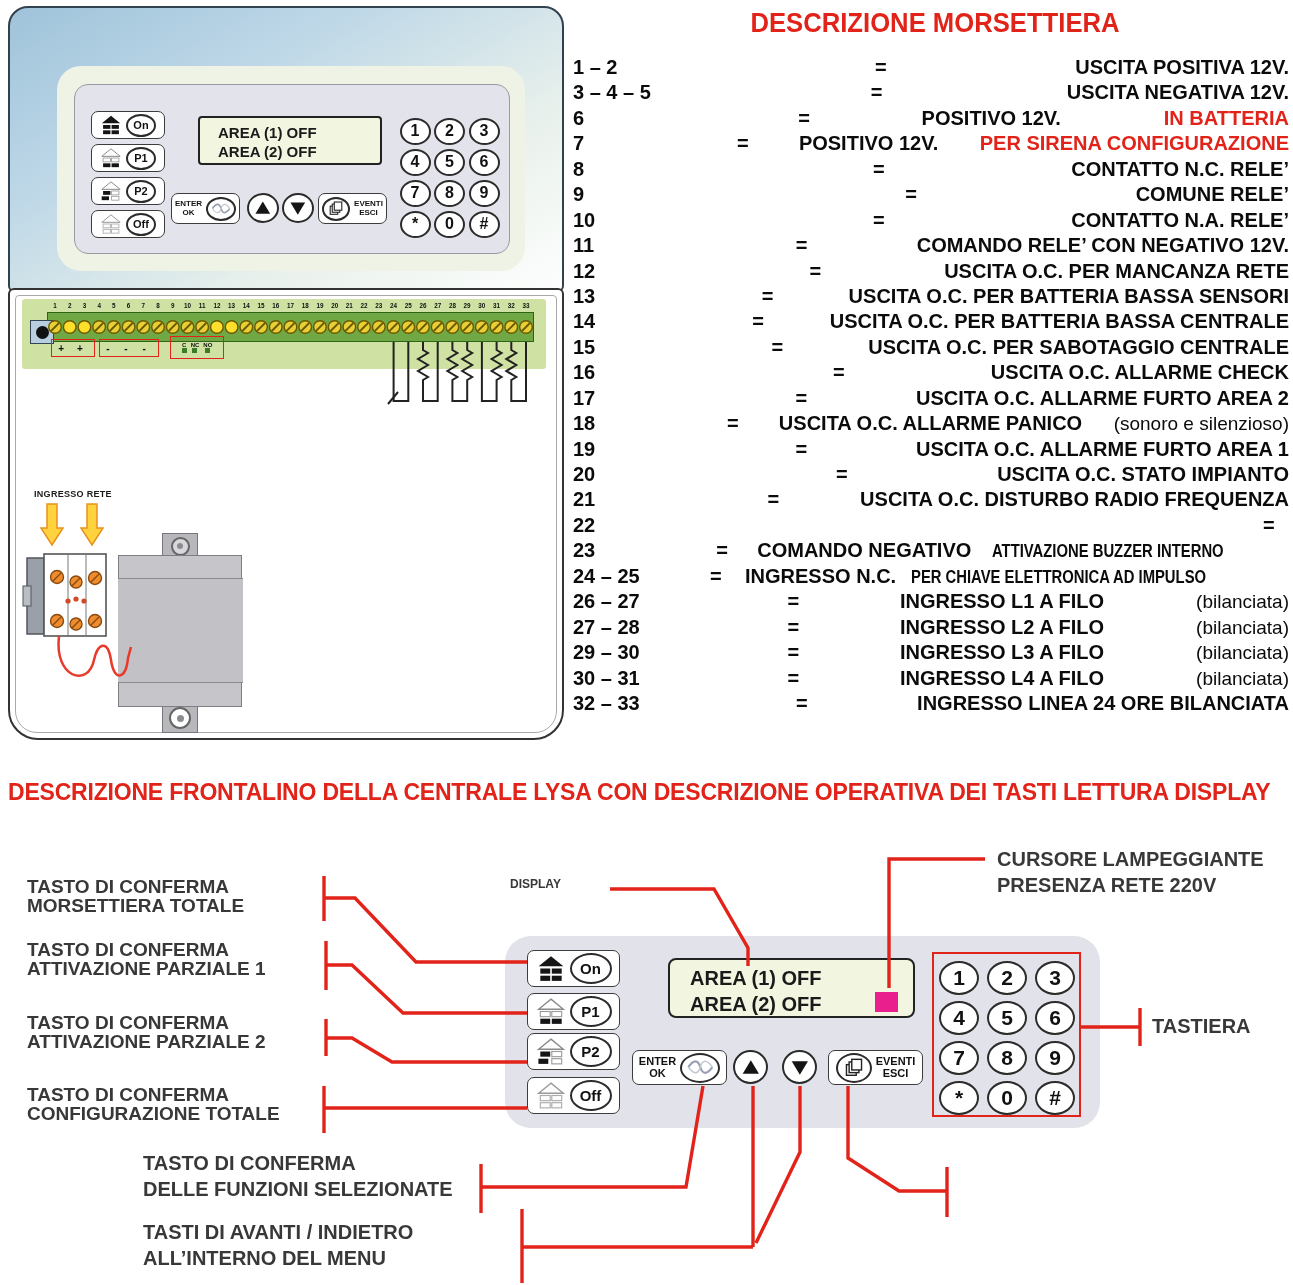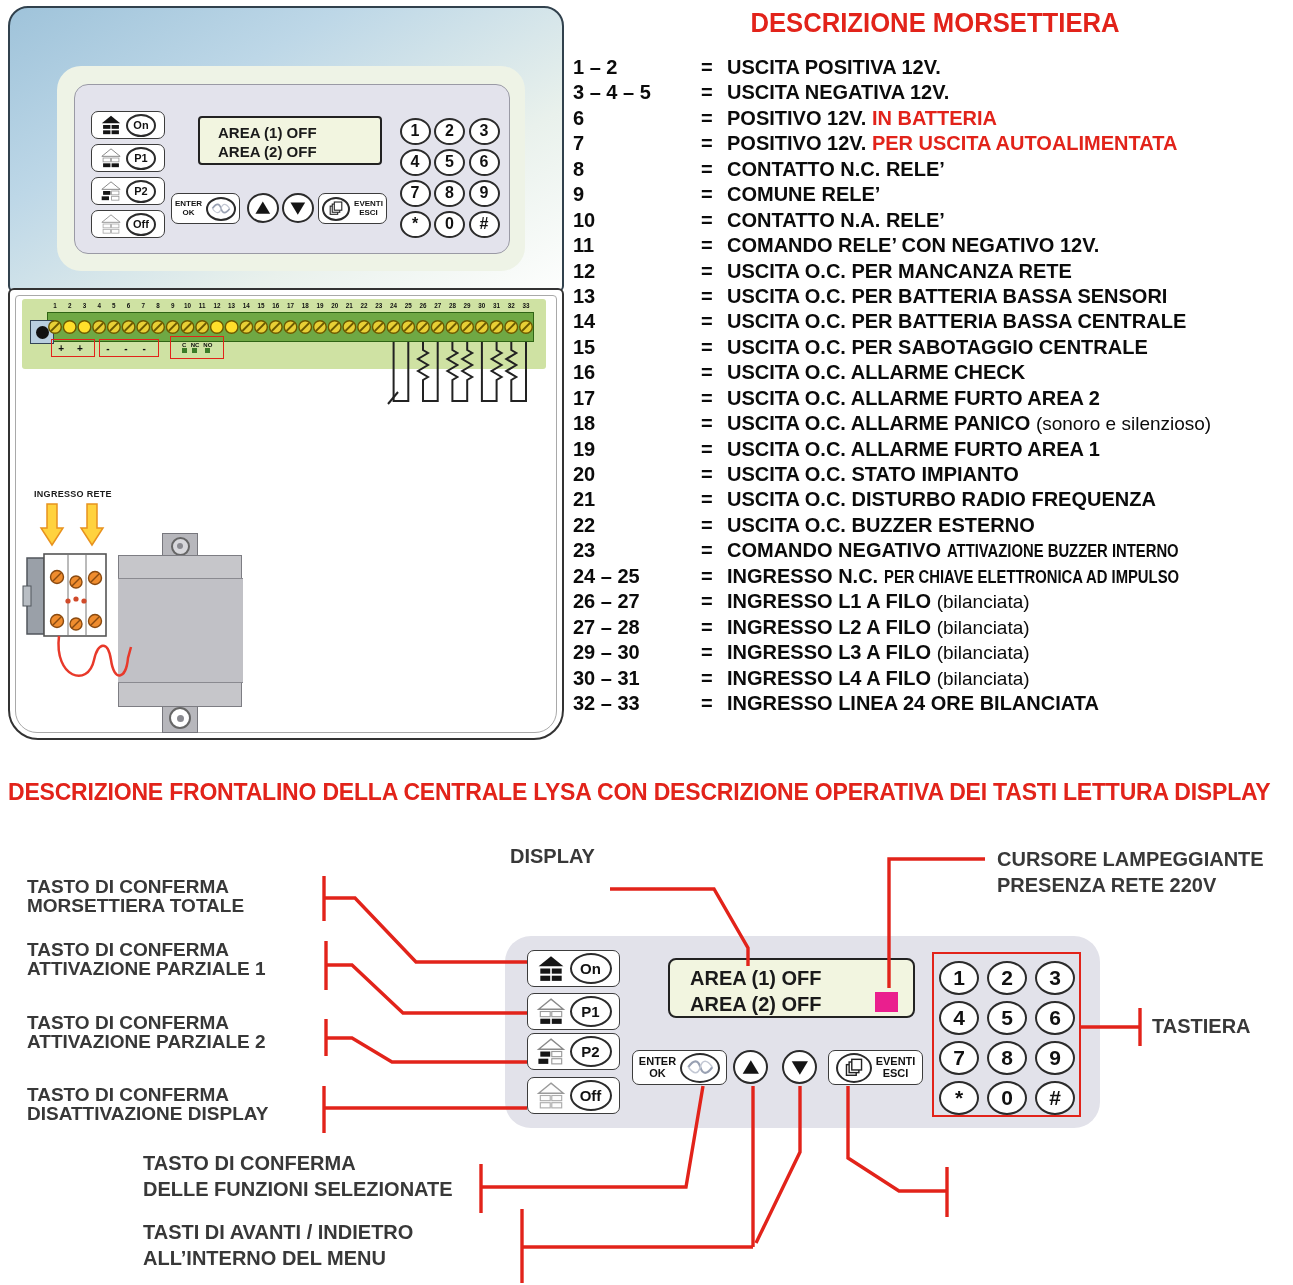--- a/index.html
+++ b/index.html
@@ -52,21 +52,21 @@
   .screw{background:#d8d8dc;border:2px solid #666;border-radius:50%;display:flex;align-items:center;justify-content:center;}
   .screw i{background:#8b8b91;border-radius:50%;}
   #xform{position:absolute;left:108px;top:265px;width:124px;height:152px;background:#c6c6ca;
          border:1.5px solid #7d7d83;box-sizing:border-box;}
   #xform .band{position:absolute;left:-1.5px;right:-1.5px;top:22px;height:103px;background:#c1c1c6;
          border-top:1.5px solid #8a8a90;border-bottom:1.5px solid #8a8a90;}
   
   #mors-title{position:absolute;left:700px;top:8px;width:470px;text-align:center;
       font-size:27px;font-weight:bold;color:#e2231a;transform:scaleX(.95);transform-origin:50% 0;white-space:nowrap;}
   #tlist{position:absolute;left:573px;top:55px;width:716px;}
-  .trow{height:25.45px;line-height:25.45px;display:flex;white-space:pre;font-weight:bold;font-size:20px;color:#0b0b0b;}
+  .trow{height:25.45px;line-height:25.45px;display:flex;white-space:pre;font-weight:bold;font-size:20px;color:#0b0b0b;justify-content:space-between;}
   .tnum{width:128px;flex:none;}
   .teq{width:26px;flex:none;}
   .pr{color:#e2231a;}
   .pn{display:inline-block;transform:scaleX(.78);transform-origin:0 50%;font-size:19px;}
   .pp{font-weight:400;font-size:19px;}
   
   #heading2{position:absolute;left:8px;top:779px;width:1280px;font-size:23px;font-weight:bold;
       color:#e2231a;white-space:nowrap;letter-spacing:-.2px;}
   .lab{position:absolute;font-weight:bold;color:#383838;white-space:nowrap;}
   .lab div{height:19px;line-height:19px;}
@@ -368,36 +368,36 @@
           <line x1="511.976" y1="41" x2="519.976" y2="33" stroke="#6b5900" stroke-width="1.8"></line>
         </g>
     </svg>
   </div>
 
   <div id="mors-title">DESCRIZIONE MORSETTIERA</div>
   <div id="tlist">
       <div class="trow"><span class="tnum">1 – 2</span><span class="teq">=</span><span class="pb">USCITA POSITIVA 12V.</span></div>
       <div class="trow"><span class="tnum">3 – 4 – 5</span><span class="teq">=</span><span class="pb">USCITA NEGATIVA 12V.</span></div>
       <div class="trow"><span class="tnum">6</span><span class="teq">=</span><span class="pb">POSITIVO 12V. </span><span class="pr">IN BATTERIA</span></div>
-      <div class="trow"><span class="tnum">7</span><span class="teq">=</span><span class="pb">POSITIVO 12V. </span><span class="pr">PER USCITA AUTOALIMENTATA</span></div>
+      <div class="trow"><span class="tnum">7</span><span class="teq">=</span><span class="pb">POSITIVO 12V. </span><span class="pr">PER SIRENA CONFIGURAZIONE</span></div>
       <div class="trow"><span class="tnum">8</span><span class="teq">=</span><span class="pb">CONTATTO N.C. RELE’</span></div>
       <div class="trow"><span class="tnum">9</span><span class="teq">=</span><span class="pb">COMUNE RELE’</span></div>
       <div class="trow"><span class="tnum">10</span><span class="teq">=</span><span class="pb">CONTATTO N.A. RELE’</span></div>
       <div class="trow"><span class="tnum">11</span><span class="teq">=</span><span class="pb">COMANDO RELE’ CON NEGATIVO 12V.</span></div>
       <div class="trow"><span class="tnum">12</span><span class="teq">=</span><span class="pb">USCITA O.C. PER MANCANZA RETE</span></div>
       <div class="trow"><span class="tnum">13</span><span class="teq">=</span><span class="pb">USCITA O.C. PER BATTERIA BASSA SENSORI</span></div>
       <div class="trow"><span class="tnum">14</span><span class="teq">=</span><span class="pb">USCITA O.C. PER BATTERIA BASSA CENTRALE</span></div>
       <div class="trow"><span class="tnum">15</span><span class="teq">=</span><span class="pb">USCITA O.C. PER SABOTAGGIO CENTRALE</span></div>
       <div class="trow"><span class="tnum">16</span><span class="teq">=</span><span class="pb">USCITA O.C. ALLARME CHECK</span></div>
       <div class="trow"><span class="tnum">17</span><span class="teq">=</span><span class="pb">USCITA O.C. ALLARME FURTO AREA 2</span></div>
       <div class="trow"><span class="tnum">18</span><span class="teq">=</span><span class="pb">USCITA O.C. ALLARME PANICO </span><span class="pp">(sonoro e silenzioso)</span></div>
       <div class="trow"><span class="tnum">19</span><span class="teq">=</span><span class="pb">USCITA O.C. ALLARME FURTO AREA 1</span></div>
       <div class="trow"><span class="tnum">20</span><span class="teq">=</span><span class="pb">USCITA O.C. STATO IMPIANTO</span></div>
       <div class="trow"><span class="tnum">21</span><span class="teq">=</span><span class="pb">USCITA O.C. DISTURBO RADIO FREQUENZA</span></div>
-      <div class="trow"><span class="tnum">22</span><span class="teq">=</span><span class="pb">USCITA O.C. BUZZER ESTERNO</span></div>
+      <div class="trow"><span class="tnum">22</span><span class="teq">=</span></div>
       <div class="trow"><span class="tnum">23</span><span class="teq">=</span><span class="pb">COMANDO NEGATIVO </span><span class="pn">ATTIVAZIONE BUZZER INTERNO</span></div>
       <div class="trow"><span class="tnum">24 – 25</span><span class="teq">=</span><span class="pb">INGRESSO N.C. </span><span class="pn">PER CHIAVE ELETTRONICA AD IMPULSO</span></div>
       <div class="trow"><span class="tnum">26 – 27</span><span class="teq">=</span><span class="pb">INGRESSO L1 A FILO </span><span class="pp">(bilanciata)</span></div>
       <div class="trow"><span class="tnum">27 – 28</span><span class="teq">=</span><span class="pb">INGRESSO L2 A FILO </span><span class="pp">(bilanciata)</span></div>
       <div class="trow"><span class="tnum">29 – 30</span><span class="teq">=</span><span class="pb">INGRESSO L3 A FILO </span><span class="pp">(bilanciata)</span></div>
       <div class="trow"><span class="tnum">30 – 31</span><span class="teq">=</span><span class="pb">INGRESSO L4 A FILO </span><span class="pp">(bilanciata)</span></div>
       <div class="trow"><span class="tnum">32 – 33</span><span class="teq">=</span><span class="pb">INGRESSO LINEA 24 ORE BILANCIATA</span></div>
     </div>
 
   <div id="heading2">DESCRIZIONE FRONTALINO DELLA CENTRALE LYSA CON DESCRIZIONE OPERATIVA DEI TASTI LETTURA DISPLAY</div>
@@ -502,41 +502,41 @@
           <div class="key" style="left: 5px; top: 87px; width: 40px; height: 34px; font-size: 21px;">7</div>
           <div class="key" style="left: 53px; top: 87px; width: 40px; height: 34px; font-size: 21px;">8</div>
           <div class="key" style="left: 101px; top: 87px; width: 40px; height: 34px; font-size: 21px;">9</div>
           <div class="key" style="left: 5px; top: 127px; width: 40px; height: 34px; font-size: 21px;">*</div>
           <div class="key" style="left: 53px; top: 127px; width: 40px; height: 34px; font-size: 21px;">0</div>
           <div class="key" style="left: 101px; top: 127px; width: 40px; height: 34px; font-size: 21px;">#</div>
         </div>
     </div>
   </div>
 
-  <div class="lab" style="left:510px;top:845px;font-size:20px">DISPLAY</div>
+  <div class="lab" style="left:510px;top:877px;font-size:12px">DISPLAY</div>
   <div class="lab big" style="left:997px;top:846px;font-size:20px">
     <div>CURSORE LAMPEGGIANTE</div>
       <div>PRESENZA RETE 220V</div>
   </div>
   <div class="lab" style="left:1152px;top:1015px;font-size:20px">TASTIERA</div>
   <div class="lab" style="left:27px;top:877px;font-size:19px">
     <div>TASTO DI CONFERMA</div>
       <div>MORSETTIERA TOTALE</div>
   </div>
   <div class="lab" style="left:27px;top:940px;font-size:19px">
     <div>TASTO DI CONFERMA</div>
       <div>ATTIVAZIONE PARZIALE 1</div>
   </div>
   <div class="lab" style="left:27px;top:1013px;font-size:19px">
     <div>TASTO DI CONFERMA</div>
       <div>ATTIVAZIONE PARZIALE 2</div>
   </div>
   <div class="lab" style="left:27px;top:1085px;font-size:19px">
     <div>TASTO DI CONFERMA</div>
-      <div>DISATTIVAZIONE DISPLAY</div>
+      <div>CONFIGURAZIONE TOTALE</div>
   </div>
   <div class="lab big" style="left:143px;top:1150px;font-size:20px">
     <div>TASTO DI CONFERMA</div>
       <div>DELLE FUNZIONI SELEZIONATE</div>
   </div>
   <div class="lab big" style="left:143px;top:1219px;font-size:20px">
     <div>TASTI DI AVANTI / INDIETRO</div>
       <div>ALL’INTERNO DEL MENU</div>
   </div>
 

